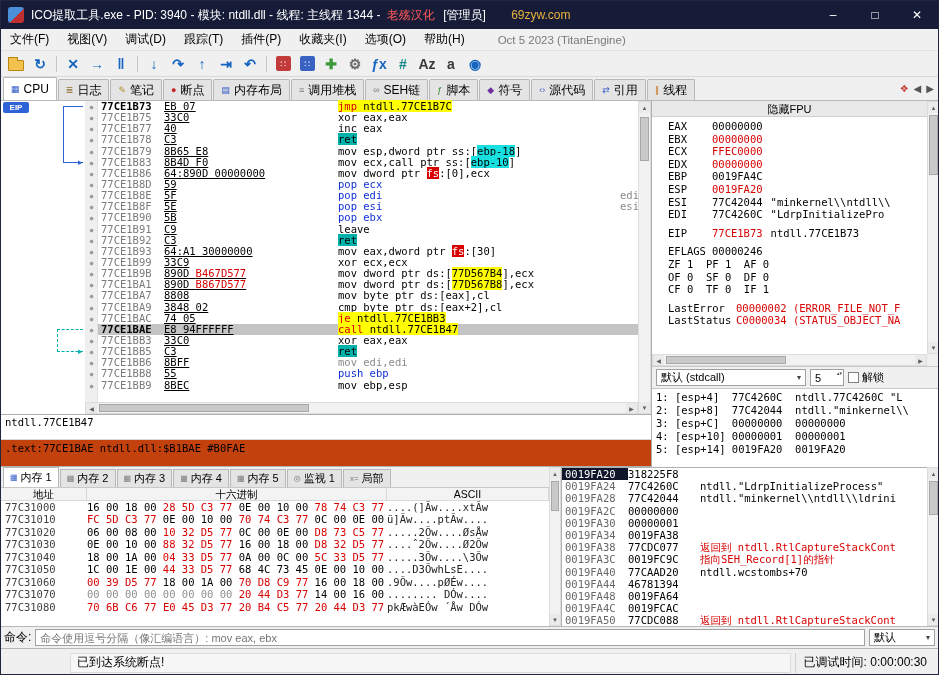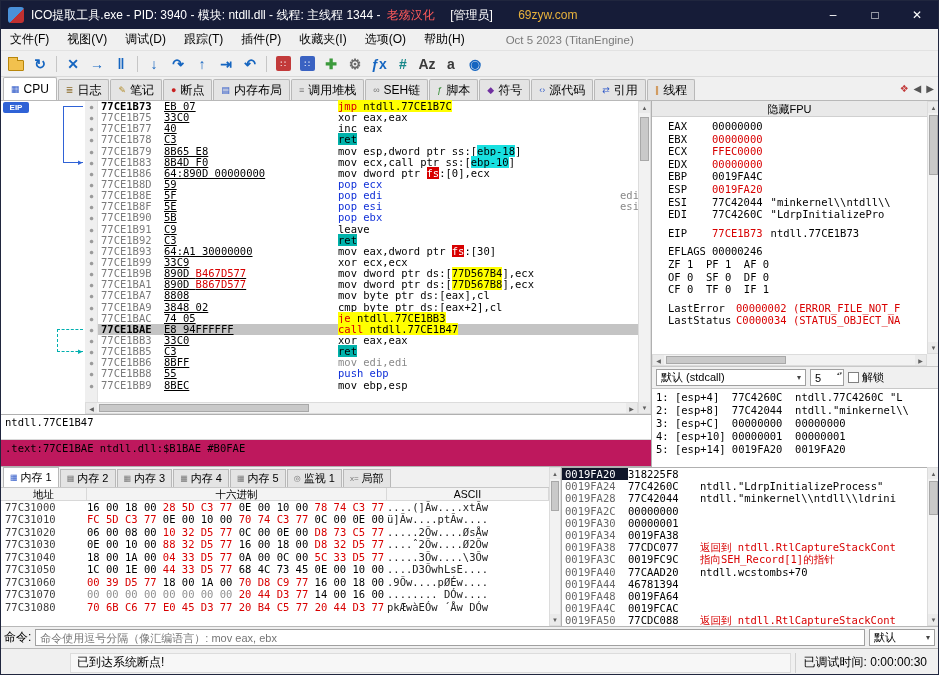--- a/index.html
+++ b/index.html
@@ -7,29 +7,29 @@
 body{position:relative;overflow:hidden;background:#F0F0F0;color:#000;
  font-family:"Liberation Sans",sans-serif;border:1px solid #20263E;}
 
 
 #titlebar{position:absolute;top:0;left:0;right:0;height:28px;background:#161C38;
  display:flex;align-items:center;color:#fff;font-size:12px;}
 #app-icon{width:16px;height:16px;margin:0 7px;border-radius:3px;flex:0 0 auto;
  background:linear-gradient(135deg,#4A90D8 55%,#C03030 55%);}
 #title-text{flex:1;white-space:nowrap;overflow:hidden;}
 .t-red{color:#FF5A5A;margin-left:3px;}
-.t-admin{margin-left:12px;}
+.t-admin{margin-left:5px;}
 .t-site{color:#E8B23C;margin-left:22px;}
 .win-btn{width:42px;height:28px;display:flex;align-items:center;justify-content:center;
  font-size:12px;color:#fff;}
 
 #menubar{position:absolute;top:28px;left:0;right:0;height:22px;background:#F0F0F0;
  display:flex;align-items:center;font-size:12px;border-bottom:1px solid #E2E2E2;}
 .menu-item{padding:0 9px;height:100%;display:flex;align-items:center;}
-#menu-right{color:#7A7A7A;margin-left:32px;font-size:11.5px;}
+#menu-right{color:#7A7A7A;margin-left:24px;font-size:11.5px;}
 
 #toolbar-icons{position:absolute;top:50px;left:0;right:0;height:26px;background:#F0F0F0;
  display:flex;align-items:center;padding-left:3px;border-bottom:1px solid #DADADA;}
 .ticon{width:22px;height:22px;display:flex;align-items:center;justify-content:center;margin:0 1px;}
 .tglyph{font-size:14px;line-height:14px;font-weight:bold;}
 .tglyph.boxed{width:15px;height:15px;border-radius:2px;display:flex;align-items:center;
  justify-content:center;font-size:9px;font-weight:normal;}
 .tsep{width:1px;height:16px;background:#C6C6C6;margin:0 4px;}
 .folder{width:16px;height:11px;background:#F2C14E;border:1px solid #B8860B;border-radius:1px;
  position:relative;margin-top:3px;}
@@ -114,21 +114,21 @@
 #conv-spin .spins{position:absolute;right:1px;top:0;font-size:5px;color:#444;line-height:7px;}
 #conv-chk{display:flex;align-items:center;font-size:11px;gap:3px;}
 #conv-chk .box{width:11px;height:11px;border:1px solid #808080;background:#FFF;}
 #args{position:absolute;left:651px;top:387px;width:288px;height:79px;background:#FFF;
  border-top:1px solid #C8C8C8;padding:2px 4px;font-family:"DejaVu Sans Mono",monospace;font-size:10.5px;}
 .arow{height:13px;line-height:13px;white-space:pre;}
 
 #info1{position:absolute;left:0;top:413px;width:650px;height:26px;background:#FFF;
  border-top:1px solid #B0B0B0;border-bottom:1px solid #D8D8D8;
  font-family:"DejaVu Sans Mono",monospace;font-size:10.5px;padding:1px 4px;}
-#info2{position:absolute;left:0;top:439px;width:650px;height:27px;background:#be185d;
+#info2{position:absolute;left:0;top:439px;width:650px;height:27px;background:#c2410c;
  border-bottom:1px solid #B0B0B0;font-family:"DejaVu Sans Mono",monospace;
  font-size:10.5px;padding:2px 4px;}
 
 #dumptabs{position:absolute;left:0;top:466px;width:548px;height:21px;background:#F0F0F0;
  display:flex;align-items:flex-end;padding-left:2px;border-bottom:1px solid #C8C8C8;}
 .btab{height:18px;display:flex;align-items:center;padding:0 6px;border:1px solid #B8B8B8;
  border-bottom:none;background:#E4E4E4;margin-right:1px;font-size:11px;white-space:nowrap;}
 .btab.sel{background:#FFF;height:20px;}
 .btg{font-size:8px;margin-right:3px;}
 #dumphead{position:absolute;left:0;top:487px;width:548px;height:13px;background:#F3F3F3;

